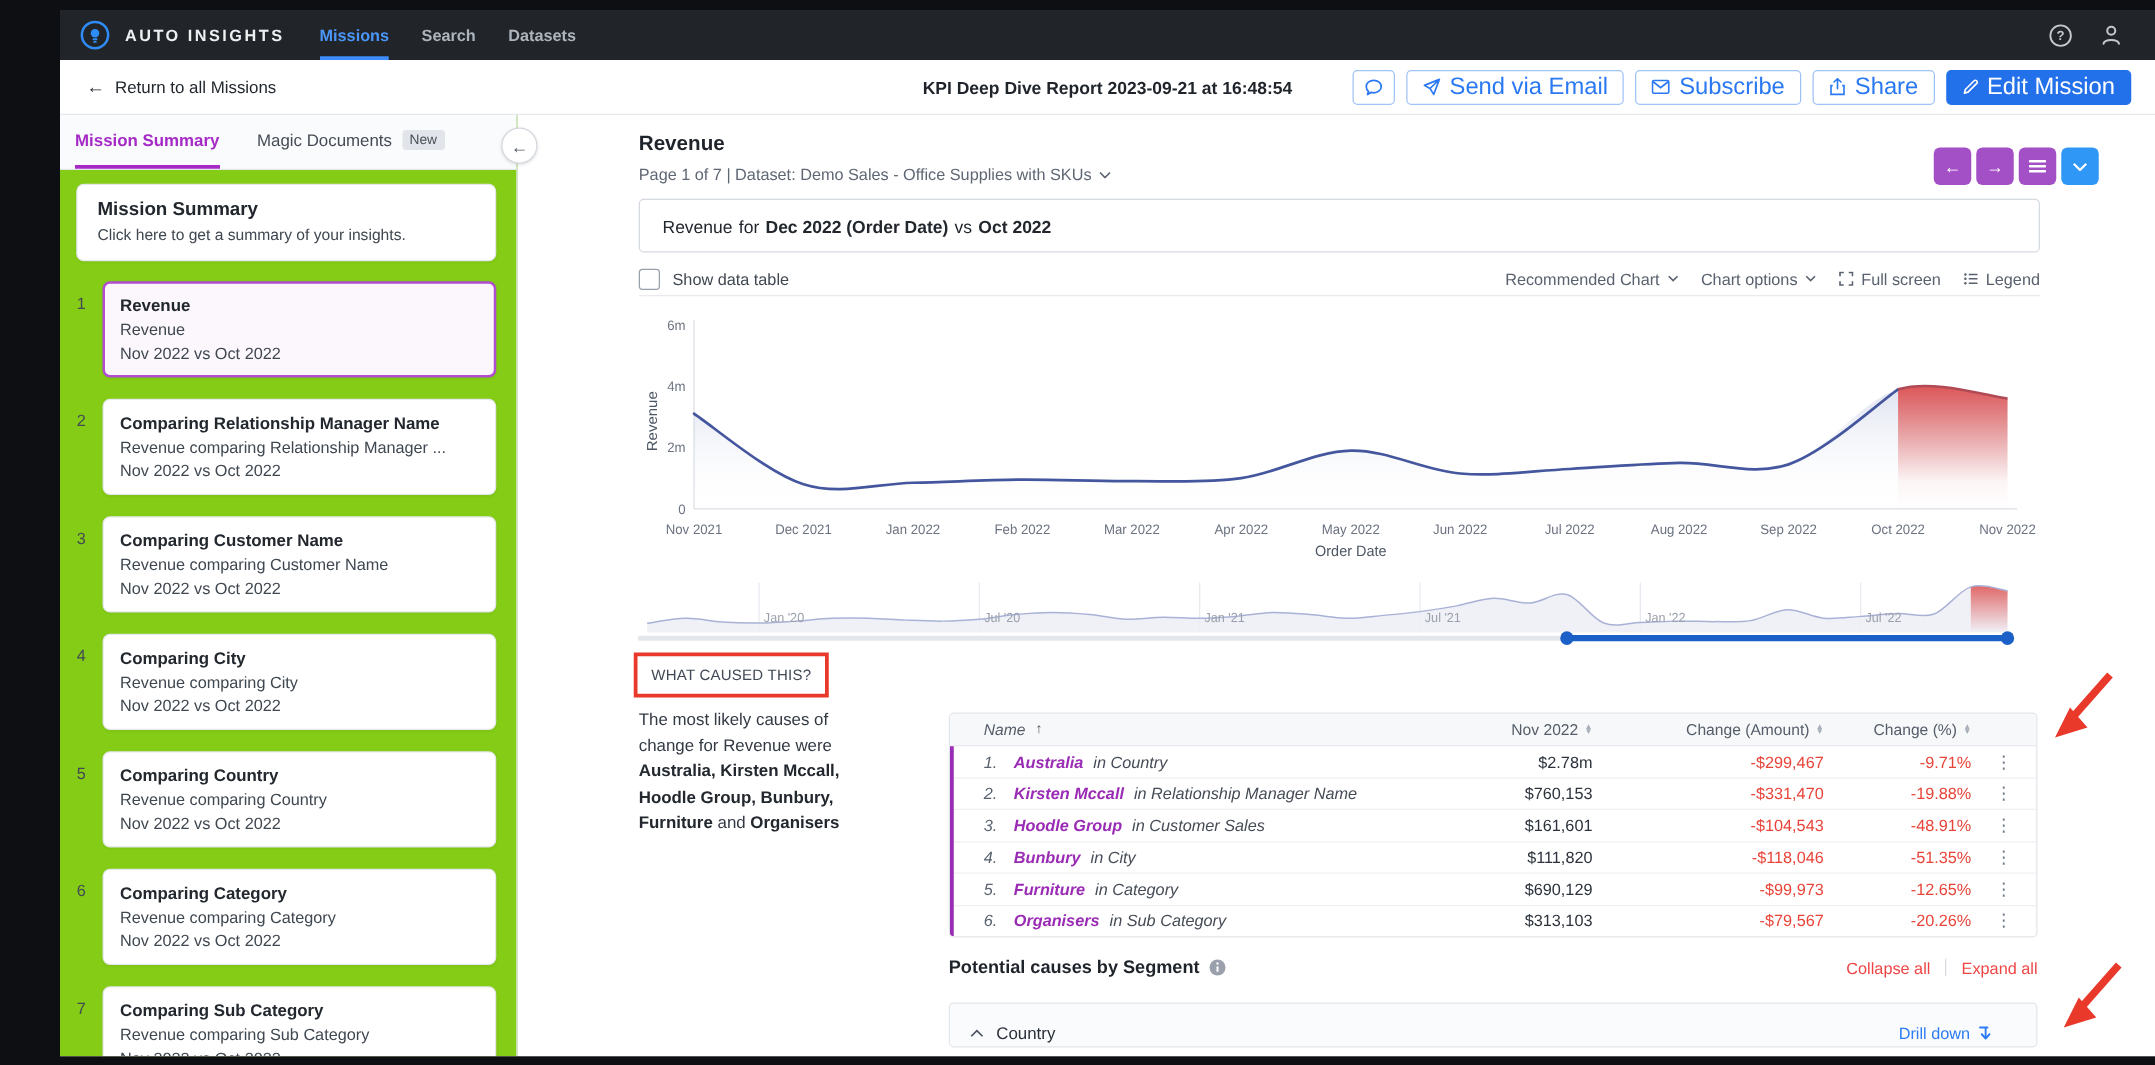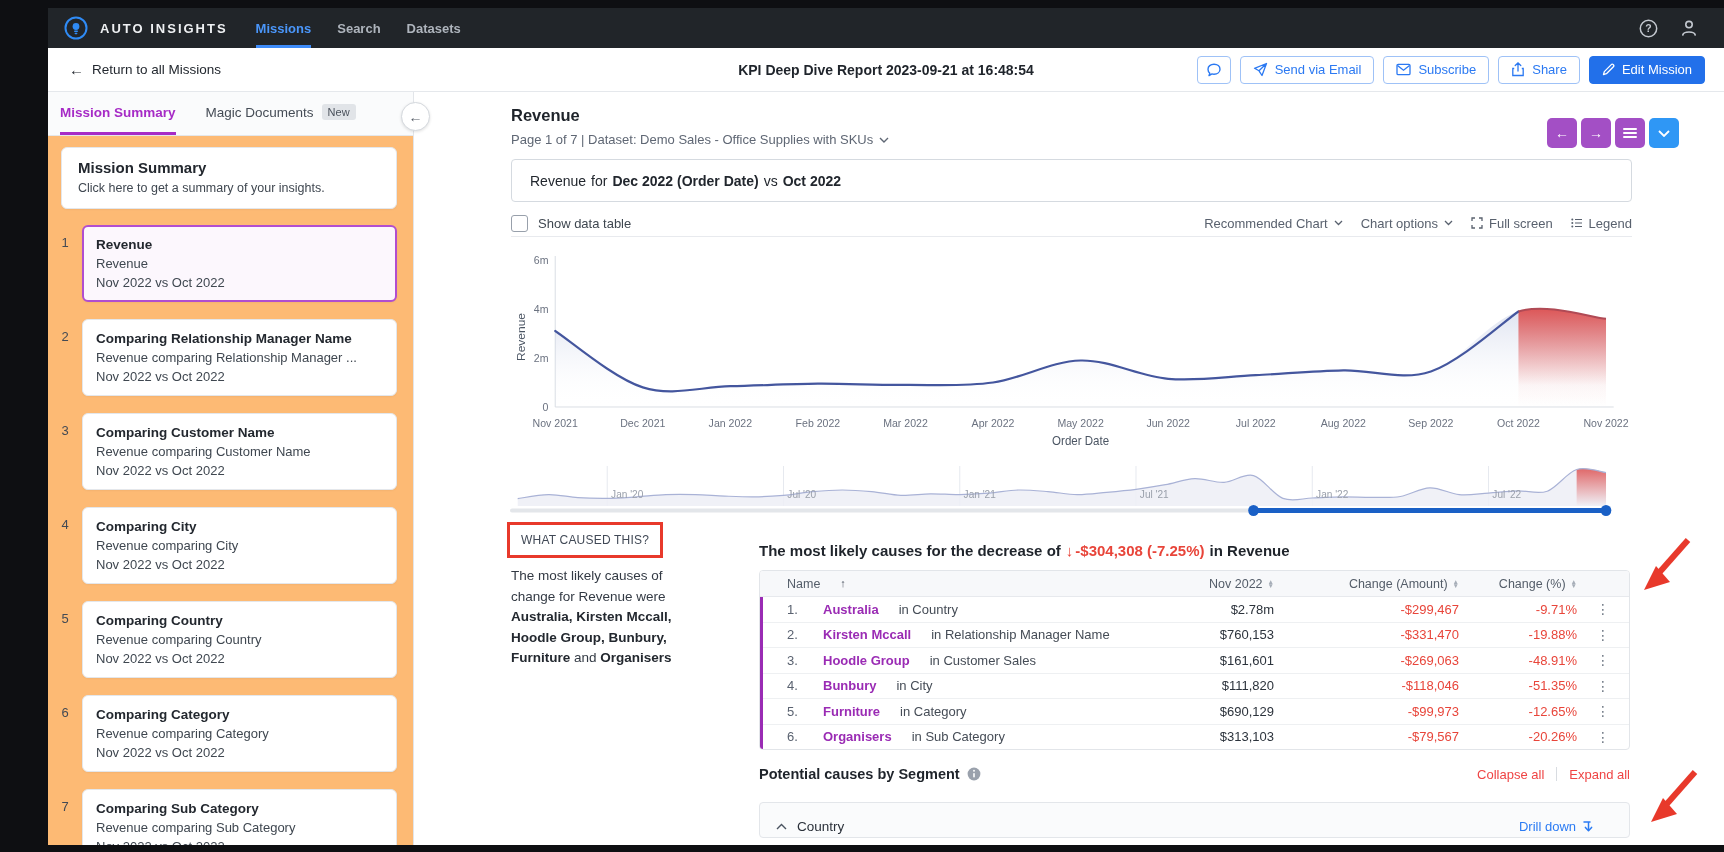--- a/index.html
+++ b/index.html
@@ -20,26 +20,26 @@
   .nav-right{margin-left:auto;display:flex;align-items:center;gap:22px;padding-right:10px;}
 
   
   .hdr{position:absolute;left:0;top:40px;right:0;height:44px;background:#fff;
        border-bottom:1px solid #e5e8ec;display:flex;align-items:center;box-sizing:border-box;}
   .back{display:flex;align-items:center;gap:8px;font-size:13.5px;color:#23282f;margin-left:21px;cursor:pointer;}
   .hdr-title{position:absolute;left:50%;transform:translateX(-50%);font-size:14px;font-weight:700;color:#1f242b;}
   .hdr-btns{margin-left:auto;display:flex;gap:9px;margin-right:19px;}
   .btn{display:inline-flex;align-items:center;justify-content:center;gap:7px;height:28px;
        border:1px solid #9fc2f7;border-radius:4px;background:#fff;color:#2b79f2;
-       font-size:13px;font-weight:500;padding:0 12px;cursor:pointer;white-space:nowrap;}
+       font-size:19px;font-weight:500;padding:0 12px;cursor:pointer;white-space:nowrap;}
   .btn.icon-only{width:34px;padding:0;}
   .btn.primary{background:#2270ea;border-color:#2270ea;color:#fff;}
 
   
-  .sidebar{position:absolute;left:0;top:84px;width:366px;bottom:0;background:#fdba74;
+  .sidebar{position:absolute;left:0;top:84px;width:366px;bottom:0;background:#84cc16;
            border-right:1px solid #e2e5e9;box-sizing:border-box;}
   .side-tabs{height:44px;background:#fafbfc;border-bottom:1px solid #e4e7ea;display:flex;
              align-items:stretch;padding:0 0 0 12px;box-sizing:border-box;gap:30px;}
   .side-tab{display:flex;align-items:center;gap:8px;font-size:13.5px;color:#454c56;cursor:pointer;
             border-bottom:3px solid transparent;}
   .side-tab.active{color:#a62bc6;font-weight:700;border-bottom-color:#a62bc6;}
   .badge{background:#e1e4e8;color:#4a515b;font-size:11px;border-radius:3px;padding:2px 6px;font-weight:500;}
   .collapse-btn{position:absolute;left:353px;top:94px;width:27px;height:27px;border-radius:50%;
                 background:#fff;border:1px solid #d4d8dd;box-shadow:0 1px 3px rgba(0,0,0,.12);
                 display:flex;align-items:center;justify-content:center;color:#555c66;font-size:14px;
@@ -89,21 +89,21 @@
             display:flex;align-items:center;gap:5px;}
   .headline .neg{color:#e8453a;display:flex;align-items:center;gap:2px;font-weight:700;}
 
   .tbl{position:absolute;left:344px;right:94px;top:478px;border:1px solid #e2e5e9;border-radius:4px;
        overflow:hidden;font-size:13px;}
   .tr{display:grid;grid-template-columns:1fr 150px 185px 118px 52px;align-items:center;height:24.5px;}
   .tr.th{background:#f7f8fa;color:#545d69;font-size:12.5px;height:25px;border-bottom:1px solid #e7e9ed;}
   .tbody{position:relative;}
   .pbar{position:absolute;left:0;top:0;bottom:0;width:3px;background:#9a2bb4;}
   .tbody .tr + .tr{border-top:1px solid #eef0f2;}
-  .c-name{display:flex;gap:20px;padding-left:27px;}
+  .c-name{display:flex;gap:8px;padding-left:27px;font-style:italic;}
   .rank{color:#5a6270;width:16px;}
   .nm{color:#9a2bb4;font-weight:700;cursor:pointer;}
   .inseg{color:#454c56;}
   .c-num{text-align:right;color:#2c333c;}
   .c-num.red{color:#e8453a;}
   .c-num.hd{display:flex;justify-content:flex-end;align-items:center;gap:5px;color:#545d69;}
   .kebab{text-align:center;color:#717a86;font-size:14px;cursor:pointer;letter-spacing:0;}
   .sort-dbl{display:inline-flex;flex-direction:column;line-height:4px;font-size:6.5px;color:#a7aeb8;}
   .sort-up{font-size:11px;color:#4a5360;}
 
@@ -415,28 +415,20 @@
         </svg>
     </div>
 
     <div class="what-box">
       <span>WHAT CAUSED THIS?</span>
     </div>
     <div class="insight">
       <span>The most likely causes of change for Revenue were </span><b>Australia, Kirsten Mccall, Hoodle Group, Bunbury, Furniture</b><span> and </span><b>Organisers</b>
     </div>
 
-    <div class="headline">
-      <span>The most likely causes for the decrease of</span>
-      <span class="neg">
-        <span>↓</span>
-        <span>-$304,308 (-7.25%)</span>
-      </span>
-      <span>in Revenue</span>
-    </div>
 
     <div class="tbl">
       <div class="tr th">
         <div class="c-name">
           <span>Name</span>
           <span class="sort-up">↑</span>
         </div>
         <div class="c-num hd">
           <span>Nov 2022</span>
           <span class="sort-dbl">
@@ -485,21 +477,21 @@
           <div class="c-num red">-19.88%</div>
           <div class="kebab">⋮</div>
         </div>
         <div class="tr">
           <div class="c-name">
               <span class="rank">3.</span>
               <span class="nm">Hoodle Group</span>
               <span class="inseg">in Customer Sales</span>
             </div>
           <div class="c-num">$161,601</div>
-          <div class="c-num red">-$269,063</div>
+          <div class="c-num red">-$104,543</div>
           <div class="c-num red">-48.91%</div>
           <div class="kebab">⋮</div>
         </div>
         <div class="tr">
           <div class="c-name">
               <span class="rank">4.</span>
               <span class="nm">Bunbury</span>
               <span class="inseg">in City</span>
             </div>
           <div class="c-num">$111,820</div>

